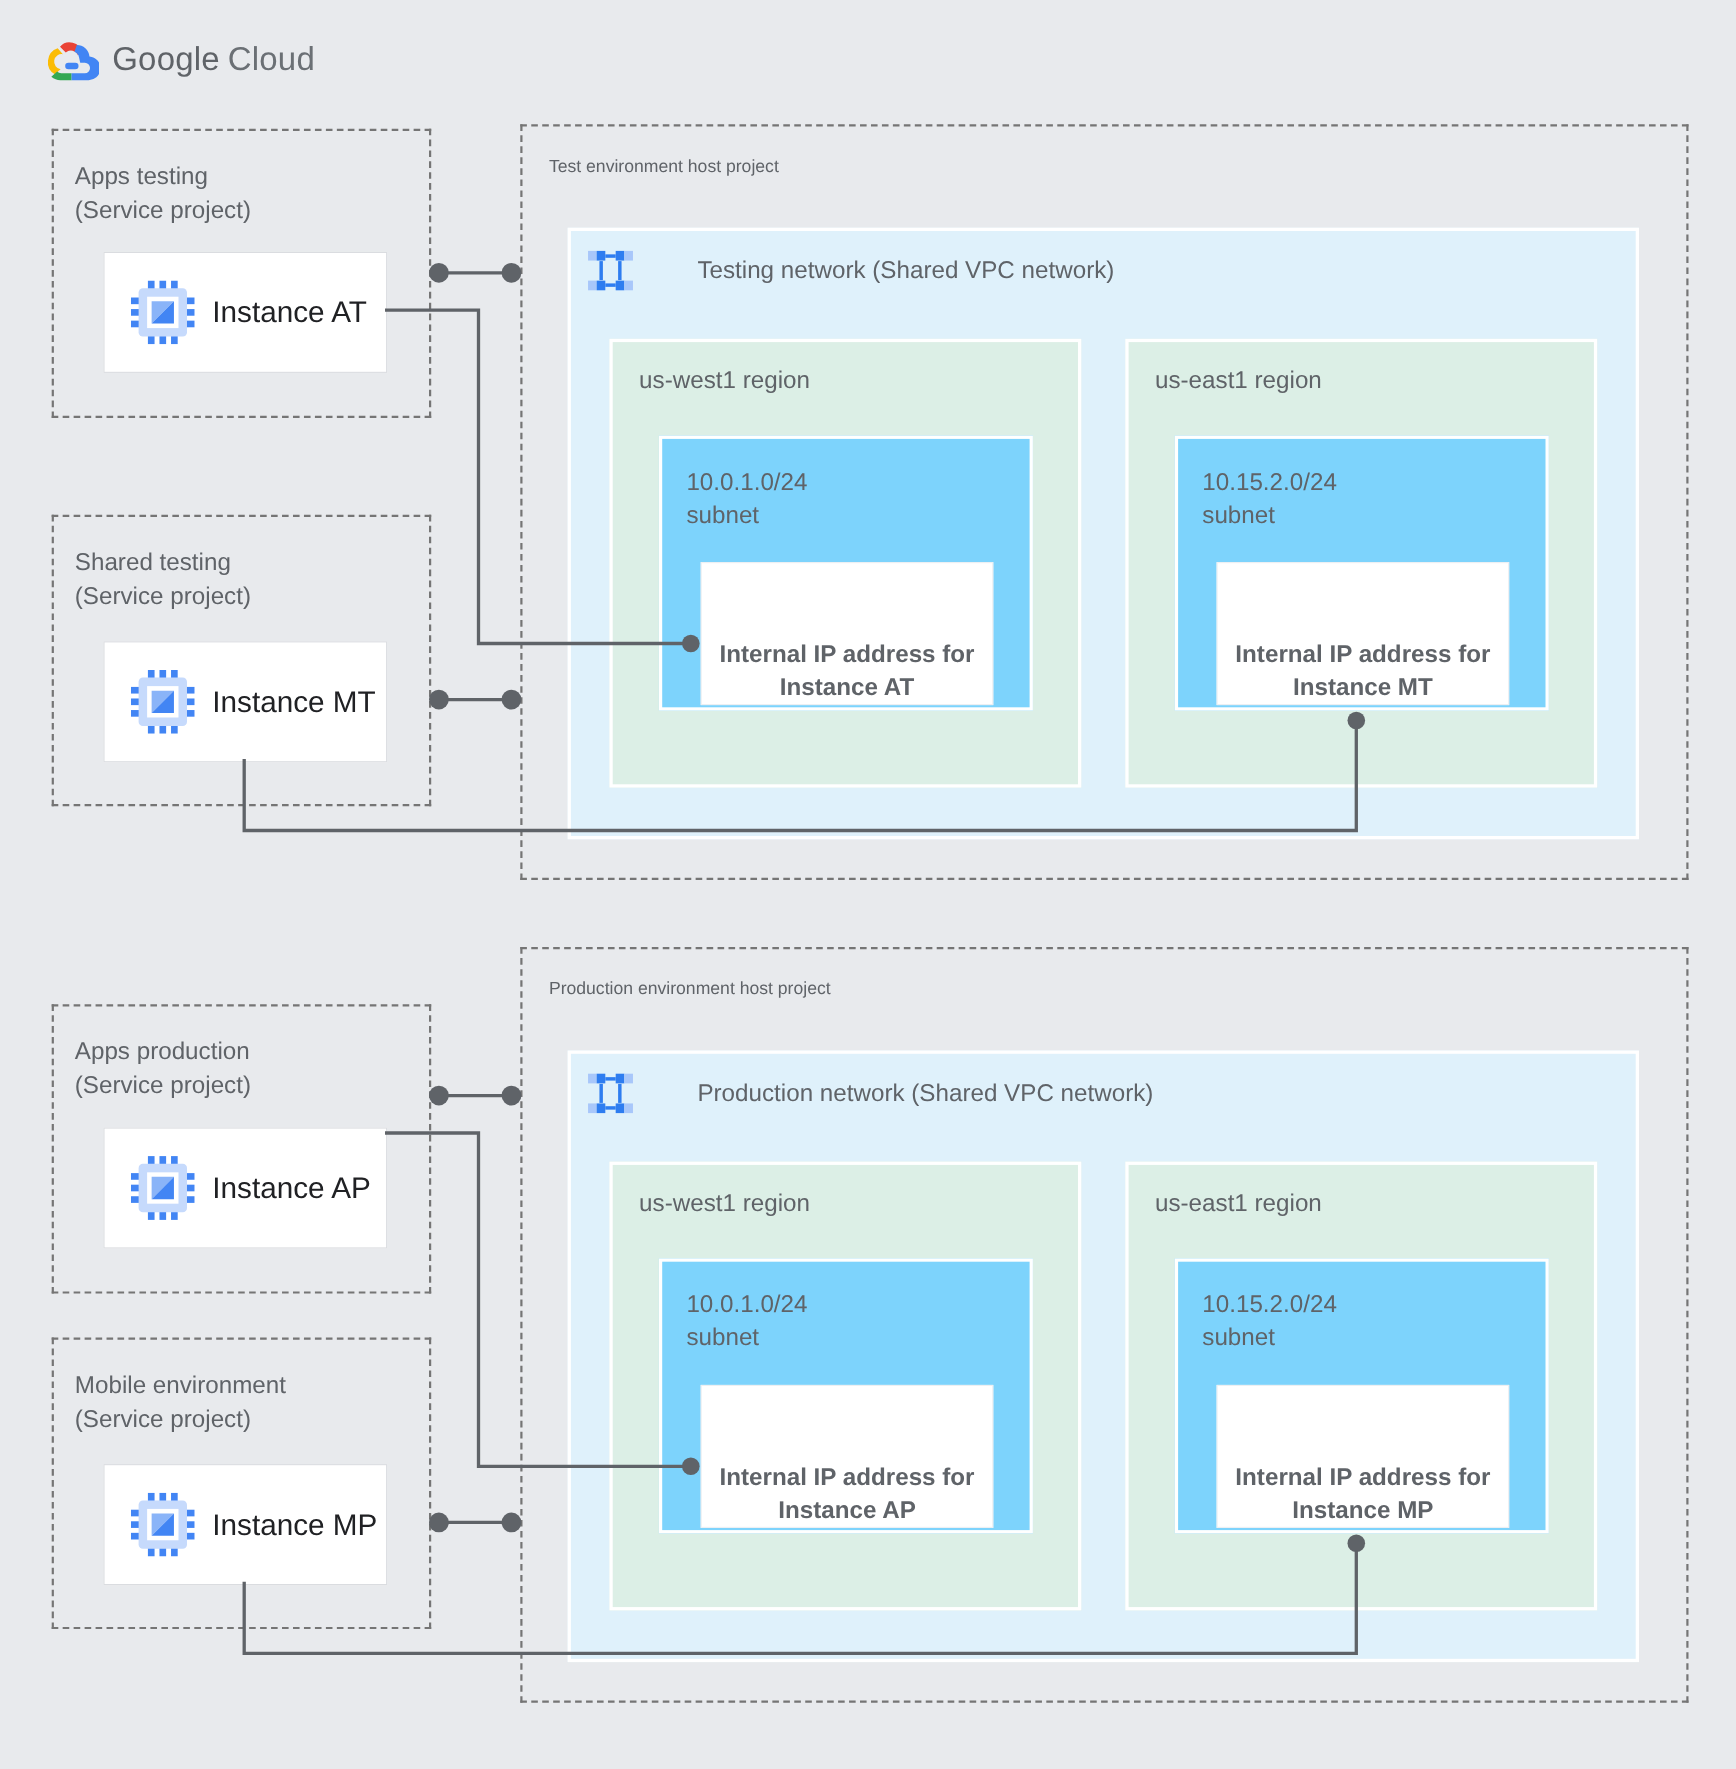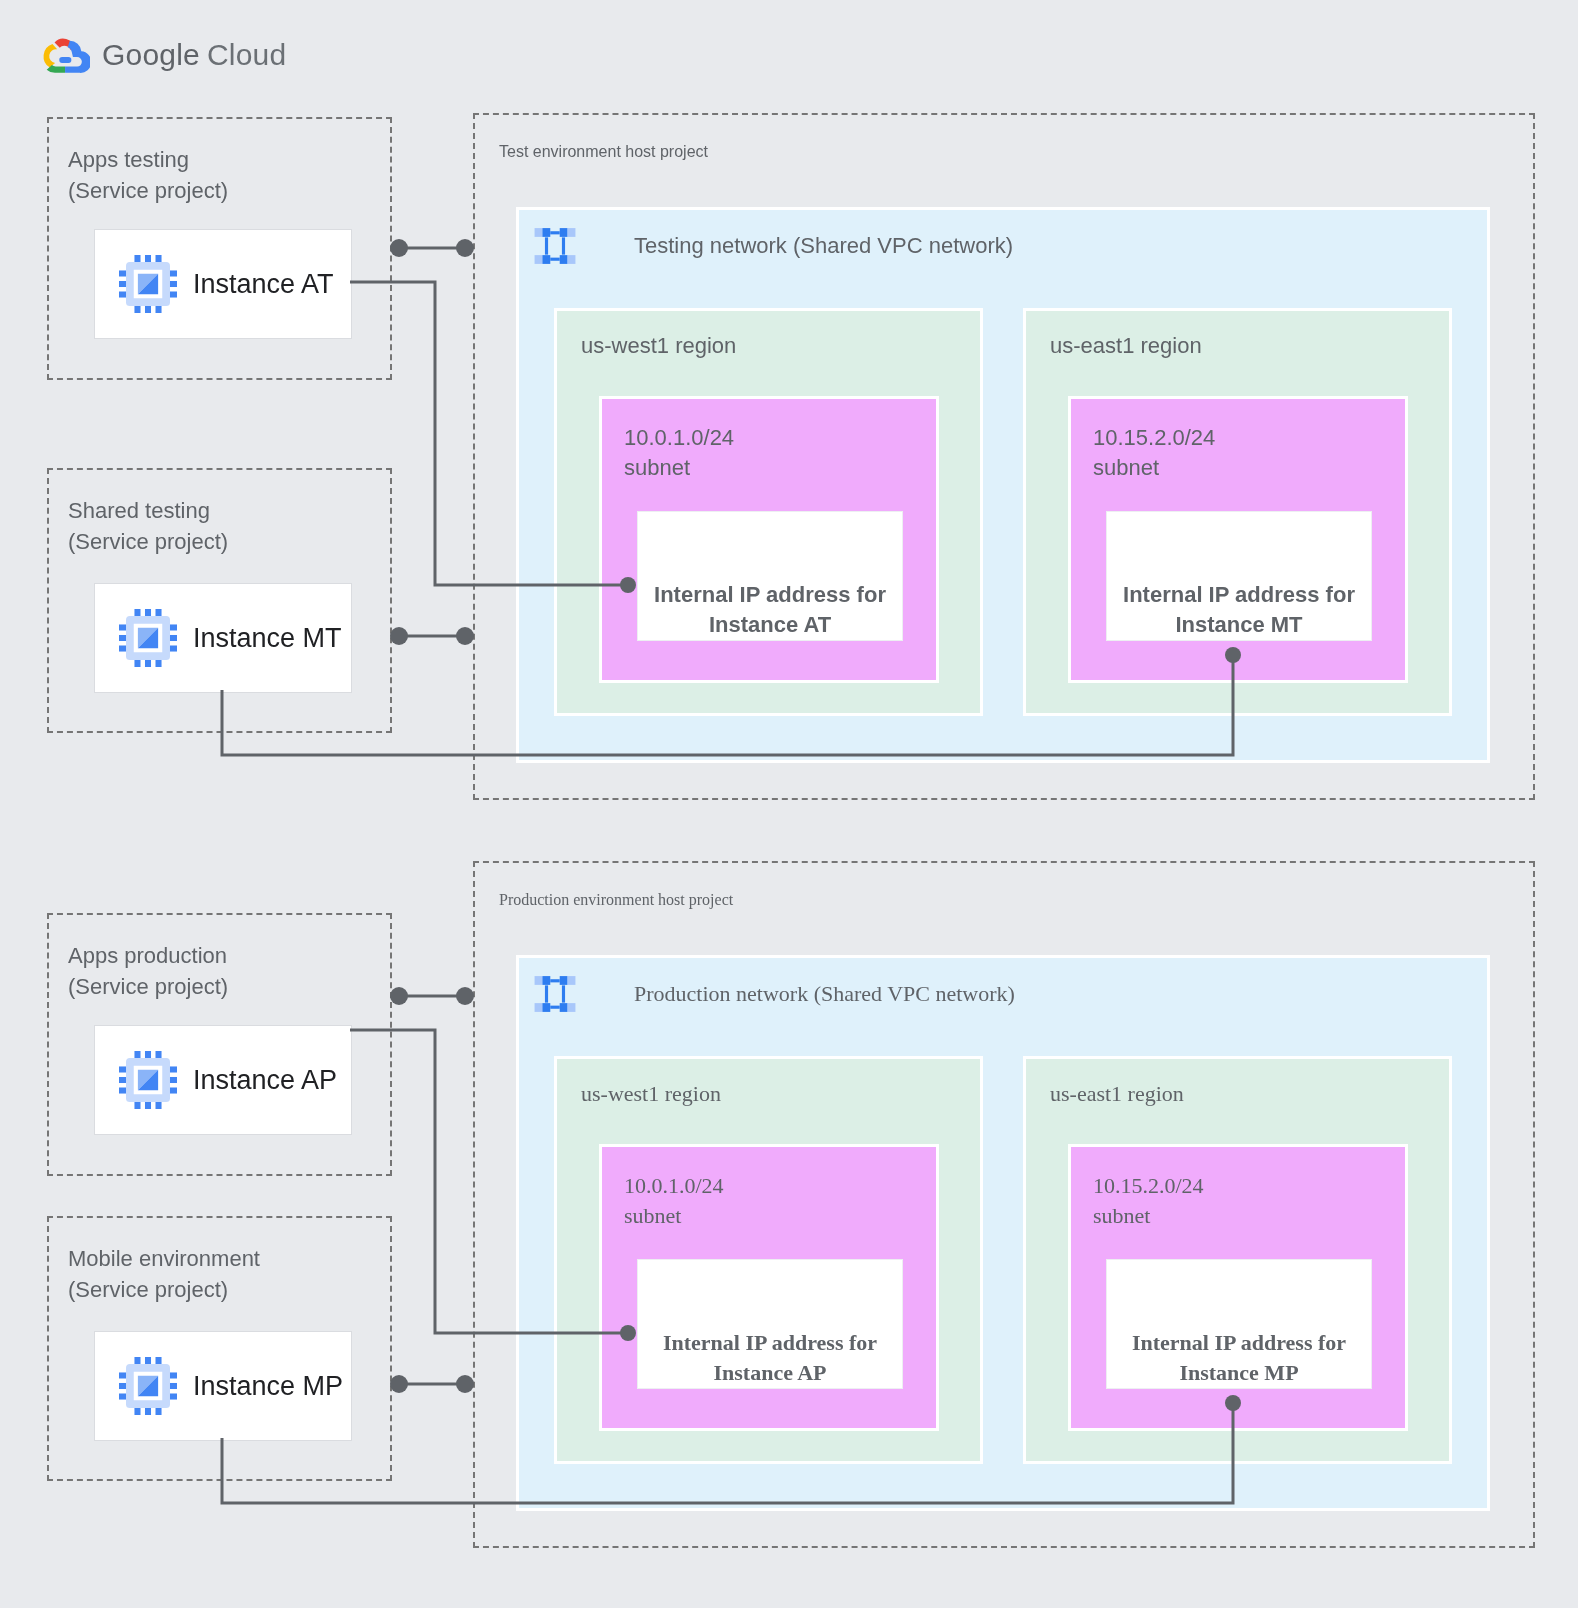--- a/index.html
+++ b/index.html
@@ -22,33 +22,33 @@
   .sp-label{margin:25px 0 0 19px;font-size:22px;line-height:31px;color:#5F6368;}
 
   .instance-card{position:absolute;left:45px;width:258px;height:110px;background:#fff;
     border:1px solid #DADCE0;box-sizing:border-box;display:flex;align-items:center;
     gap:16px;padding-left:24px;}
   #sp-at .instance-card{top:110px;} #sp-mt .instance-card{top:113px;}
   #sp-ap .instance-card{top:110px;} #sp-mp .instance-card{top:113px;}
   .instance-label{font-size:27px;color:#202124;}
 
   .host-box{left:473px;width:1062px;height:687px;}
-  #host-test{top:113px;} #host-prod{top:861px;font-family:Liberation Serif, serif;}
+  #host-test{top:113px;} #host-prod{top:861px;}
   .host-title{margin:28px 0 0 24px;font-size:16px;color:#5F6368;}
 
   
   .network{position:absolute;left:41px;top:92px;width:974px;height:556px;background:#DFF1FB;
     border:3px solid #fff;box-sizing:border-box;}
   .net-head{display:flex;align-items:center;gap:22px;padding:17px 0 0 14px;}
   .net-label{font-size:22px;color:#5F6368;margin-left:35px;}
   .region{position:absolute;top:98px;width:429px;height:408px;background:#DCEFE6;
     border:3px solid #fff;box-sizing:border-box;}
   .region.west{left:35px;} .region.east{left:504px;}
   .region-label{margin:22px 0 0 24px;font-size:22px;color:#5F6368;}
-  .subnet{position:absolute;left:42px;top:85px;width:340px;height:287px;background:#f0abfc;
+  .subnet{position:absolute;left:42px;top:85px;width:340px;height:250px;background:#7dd3fc;
     border:3px solid #fff;box-sizing:border-box;}
   .subnet-label{margin:24px 0 0 22px;font-size:22px;line-height:30px;color:#5F6368;}
   .ipbox{position:absolute;left:35px;top:112px;width:266px;height:130px;background:#fff;
     border:1px solid #EDEFF2;box-sizing:border-box;display:flex;flex-direction:column;
     justify-content:flex-end;text-align:center;font-weight:bold;font-size:22px;line-height:30px;color:#5F6368;}
 
   
   .wires{position:absolute;left:0;top:0;pointer-events:none;}
   .wires path,.wires line{stroke:#5F6368;stroke-width:3;fill:none;}
   .wires circle{fill:#5F6368;stroke:none;}

